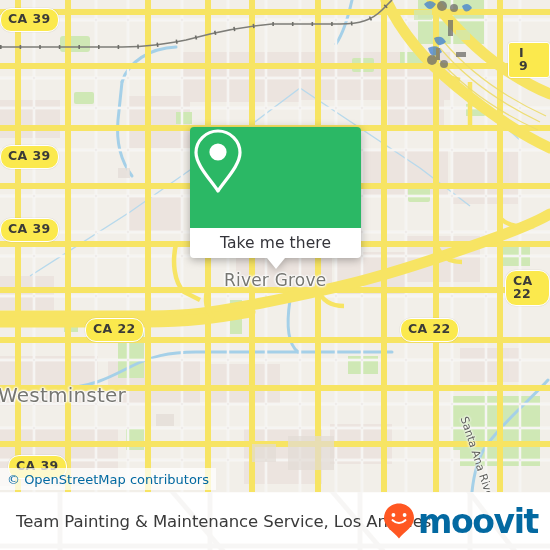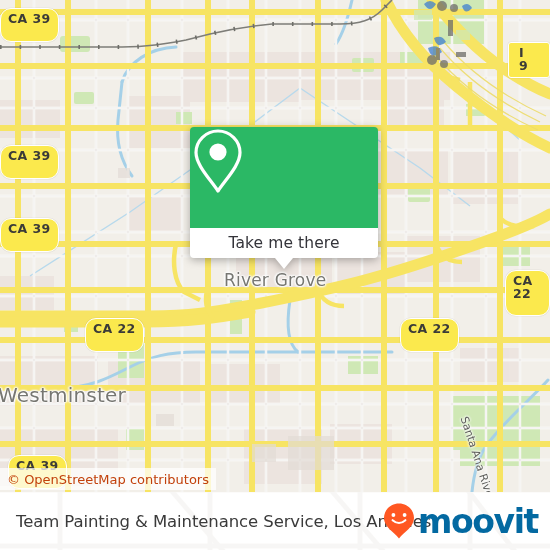--- a/index.html
+++ b/index.html
@@ -21,33 +21,33 @@
   #label-westminster{left:-2px;top:383px;font-size:20px;letter-spacing:.2px;}
 
   .river-label{position:absolute;left:470px;top:415px;font-size:11px;color:#5f5f5c;
      font-family:"DejaVu Sans",sans-serif;
      transform:rotate(72deg);transform-origin:left top;white-space:nowrap;
      text-shadow:0 0 3px #fff,0 0 3px #fff,0 0 2px #fff;}
 
   
   .shield{position:absolute;background:#fbe94d;border:1.4px solid #fff;
      border-radius:11px;color:#3b3b38;font-weight:700;font-size:12.5px;
-     line-height:1;padding:4px 7px 15px 7px;letter-spacing:.4px;
+     line-height:1;padding:4px 7px 5px 7px;letter-spacing:.4px;
      font-family:"DejaVu Sans",sans-serif;
      box-shadow:0 0 0 .5px rgba(0,0,0,.06);}
   .shield.i{border-radius:3px;padding:4px 10px 5px 10px;letter-spacing:1px;}
 
   
   #osm-attrib{position:absolute;left:0;top:468px;height:22px;
-     background:rgba(255,255,255,.72);color:#c2410c;font-size:13px;
+     background:rgba(255,255,255,.72);color:#0369a1;font-size:13px;
      font-family:"DejaVu Sans",sans-serif;
      display:flex;align-items:center;padding:0 7px 0 7px;white-space:nowrap;}
 
   
-  #popup{position:absolute;left:190px;top:127px;width:188px;
+  #popup{position:absolute;left:190px;top:127px;width:171px;
      filter:drop-shadow(0 2px 4px rgba(0,0,0,.30));}
   #popup-green{height:101px;background:#2bb865;border-radius:4px 4px 0 0;
      display:flex;align-items:center;justify-content:center;cursor:pointer;}
   #popup-cta{height:30px;background:#fff;border-radius:0 0 4px 4px;
      display:flex;align-items:center;justify-content:center;cursor:pointer;}
   #popup-cta span{font-size:15.5px;color:#34343a;letter-spacing:.1px;
      font-family:"DejaVu Sans",sans-serif;}
   #popup-tail{position:absolute;left:50%;top:131px;margin-left:-9px;width:0;height:0;
      border-left:9px solid transparent;border-right:9px solid transparent;
      border-top:11px solid #fff;}

